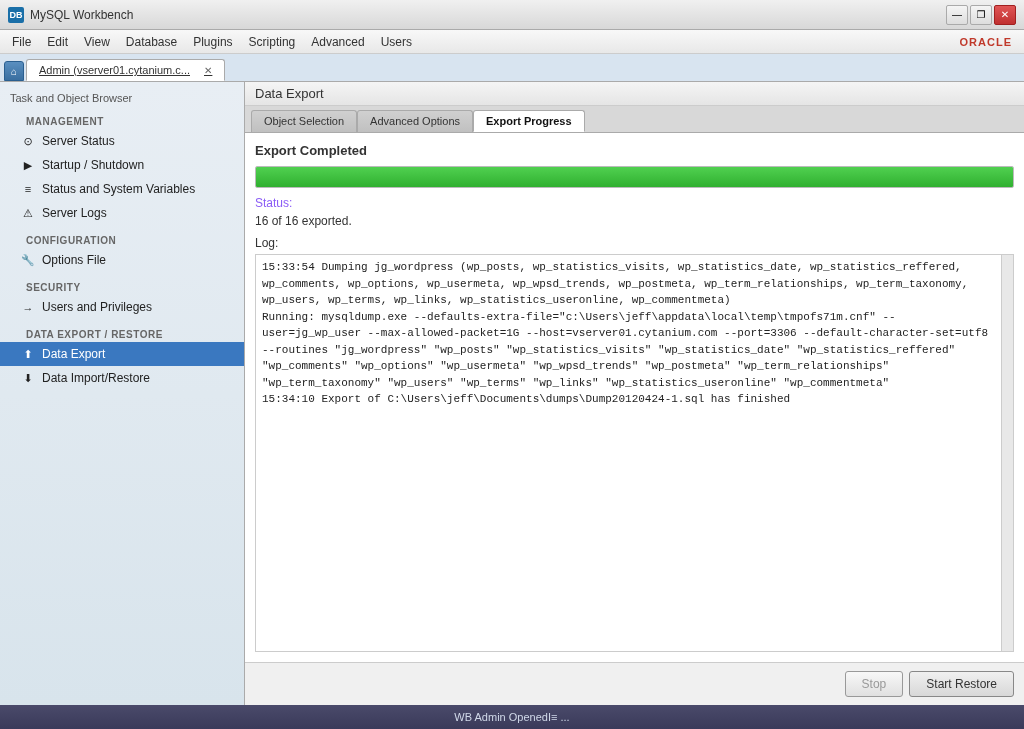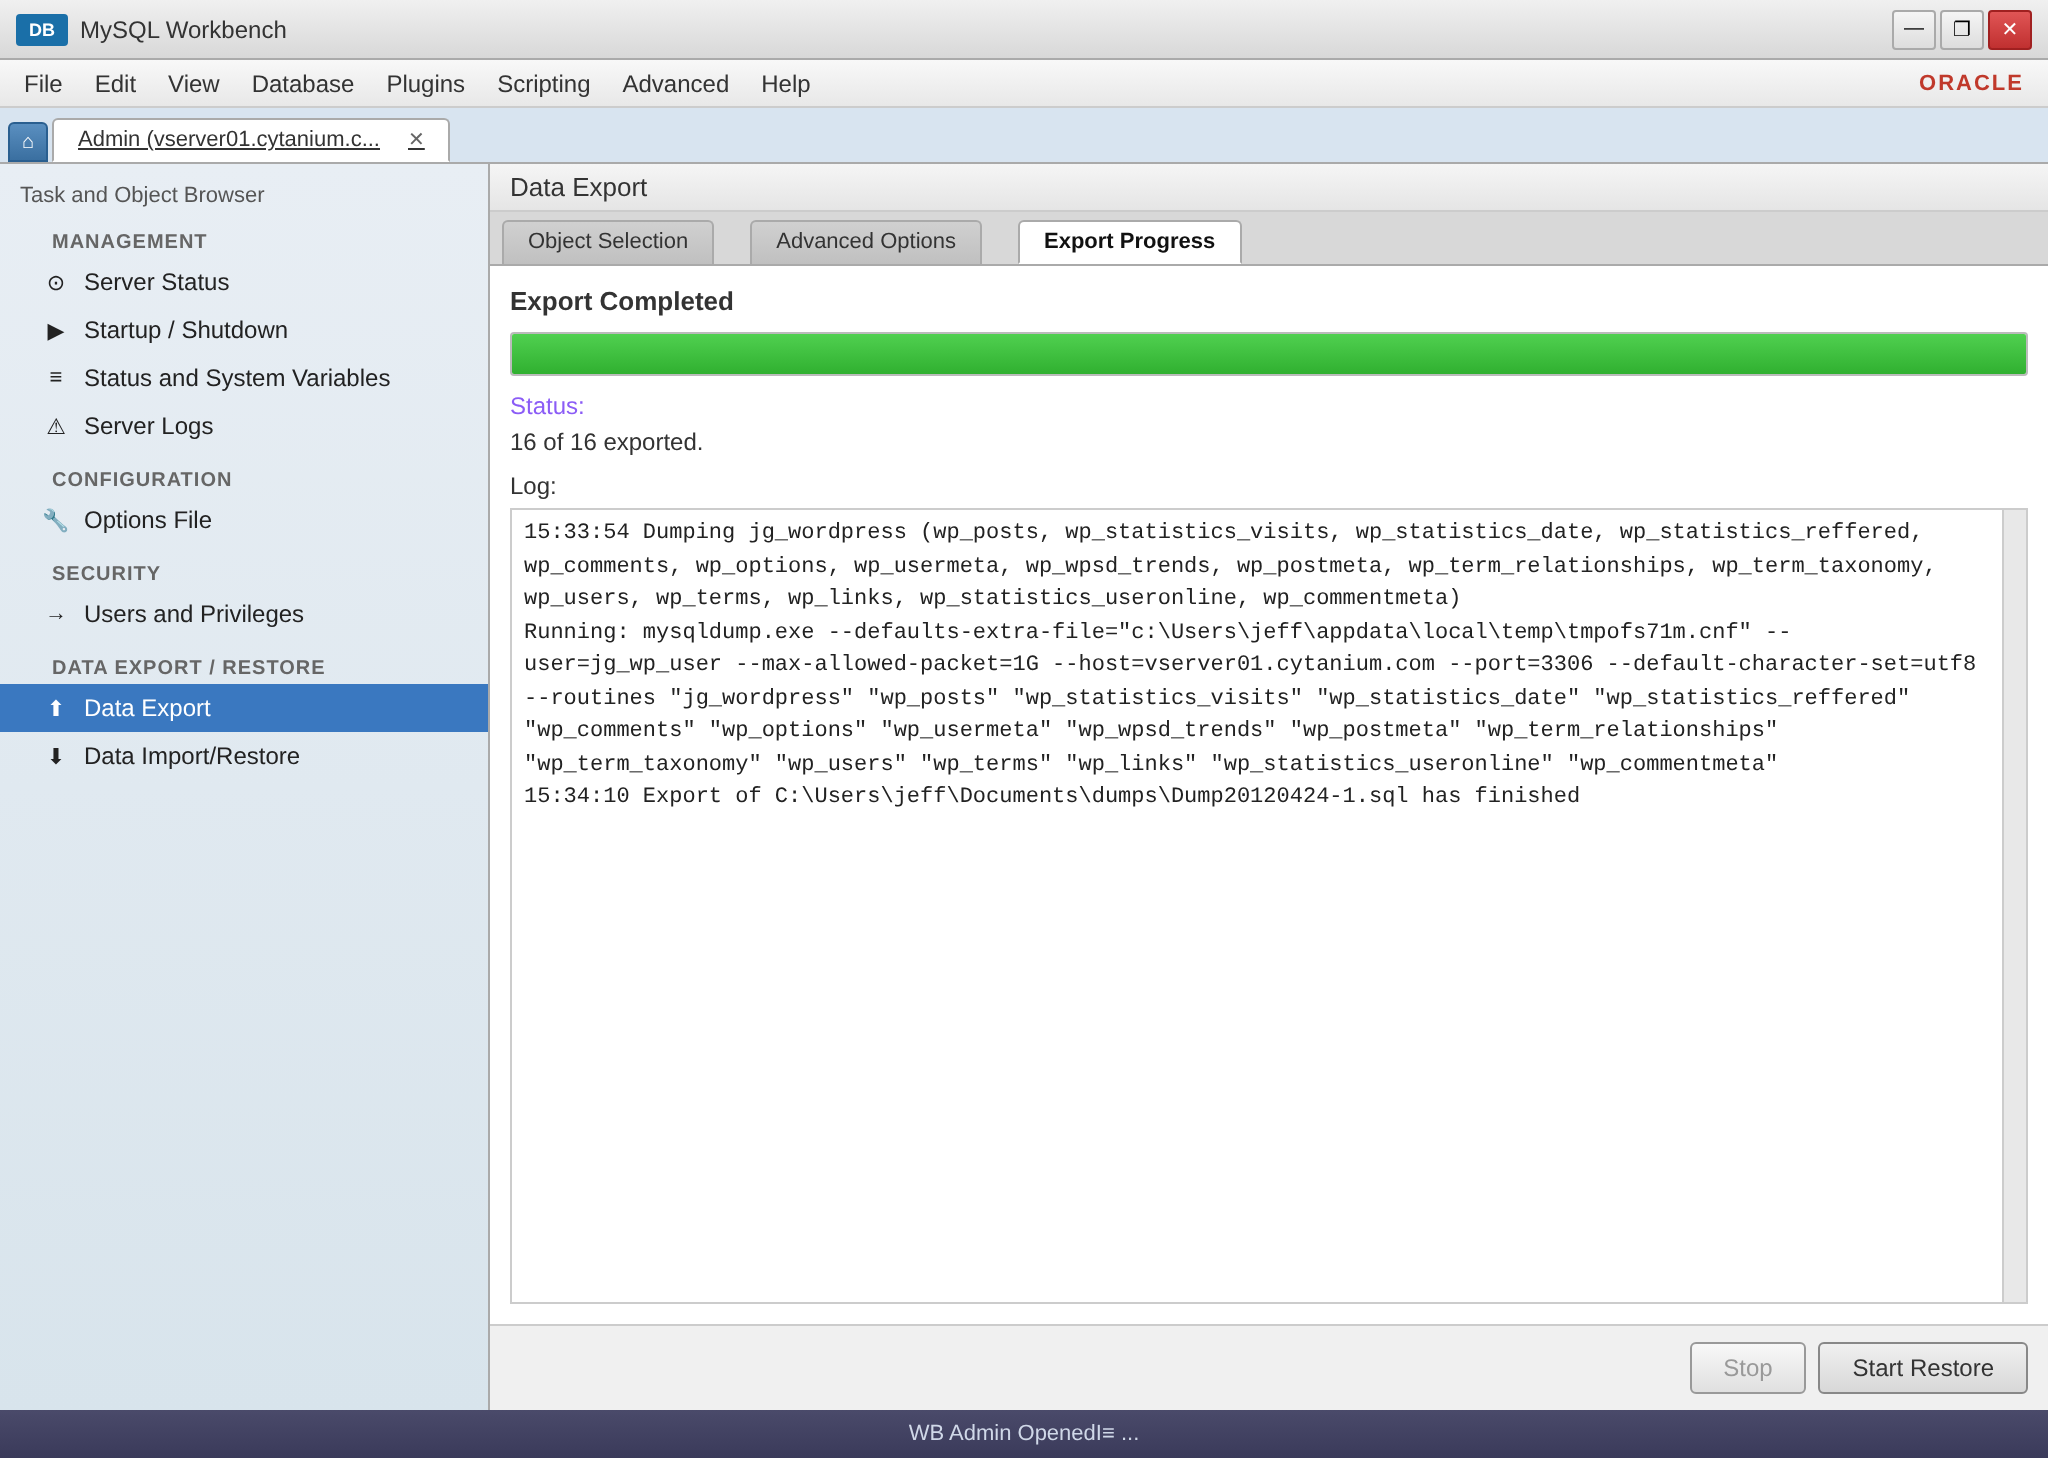--- a/index.html
+++ b/index.html
@@ -9,21 +9,21 @@
     .title-bar {
       background: linear-gradient(to bottom, #f0f0f0, #d8d8d8);
       height: 30px;
       display: flex;
       align-items: center;
       padding: 0 8px;
       border-bottom: 1px solid #aaa;
       justify-content: space-between;
     }
     .title-bar-left { display: flex; align-items: center; gap: 6px; }
-    .title-icon { width: 26px; height: 16px; background: #1a6fa8; border-radius: 2px; display: flex; align-items: center; justify-content: center; color: white; font-size: 9px; font-weight: bold; }
+    .title-icon { width: 16px; height: 16px; background: #1a6fa8; border-radius: 2px; display: flex; align-items: center; justify-content: center; color: white; font-size: 9px; font-weight: bold; }
     .title-text { font-size: 12px; color: #333; }
     .title-controls { display: flex; gap: 2px; }
     .title-btn { width: 22px; height: 20px; border: 1px solid #aaa; background: linear-gradient(to bottom, #f5f5f5, #ddd); display: flex; align-items: center; justify-content: center; font-size: 10px; cursor: pointer; border-radius: 2px; }
     .title-btn.close { background: linear-gradient(to bottom, #e05555, #c03030); color: white; border-color: #a02020; }
 
     
     .menu-bar {
       background: linear-gradient(to bottom, #f8f8f8, #e8e8e8);
       height: 24px;
       display: flex;
@@ -116,21 +116,21 @@
       padding: 4px 10px;
       font-size: 13px;
       color: #333;
       border-bottom: 1px solid #ccc;
     }
     .content-tabs {
       display: flex;
       background: #d8d8d8;
       border-bottom: 1px solid #aaa;
       padding: 4px 6px 0;
-      gap: 18px;
+      gap: 0;
       text-align: right;
     }
     .content-tab {
       padding: 4px 12px;
       font-size: 11px;
       background: linear-gradient(to bottom, #d0d0d0, #c0c0c0);
       border: 1px solid #aaa;
       border-bottom: none;
       border-radius: 3px 3px 0 0;
       cursor: pointer;
@@ -270,21 +270,21 @@
 
 <div class="menu-bar">
   <div class="menu-items">
     <span class="menu-item">File</span>
     <span class="menu-item">Edit</span>
     <span class="menu-item">View</span>
     <span class="menu-item">Database</span>
     <span class="menu-item">Plugins</span>
     <span class="menu-item">Scripting</span>
     <span class="menu-item">Advanced</span>
-    <span class="menu-item">Help</span>
+    <span class="menu-item">Users</span>
   </div>
   <span class="oracle-logo">ORACLE</span>
 </div>
 
 <div class="tab-bar">
   <div class="tab-home">⌂</div>
   <div class="tab active">
     <span>Admin (vserver01.cytanium.c...</span>
     <span class="tab-close">✕</span>
   </div>

